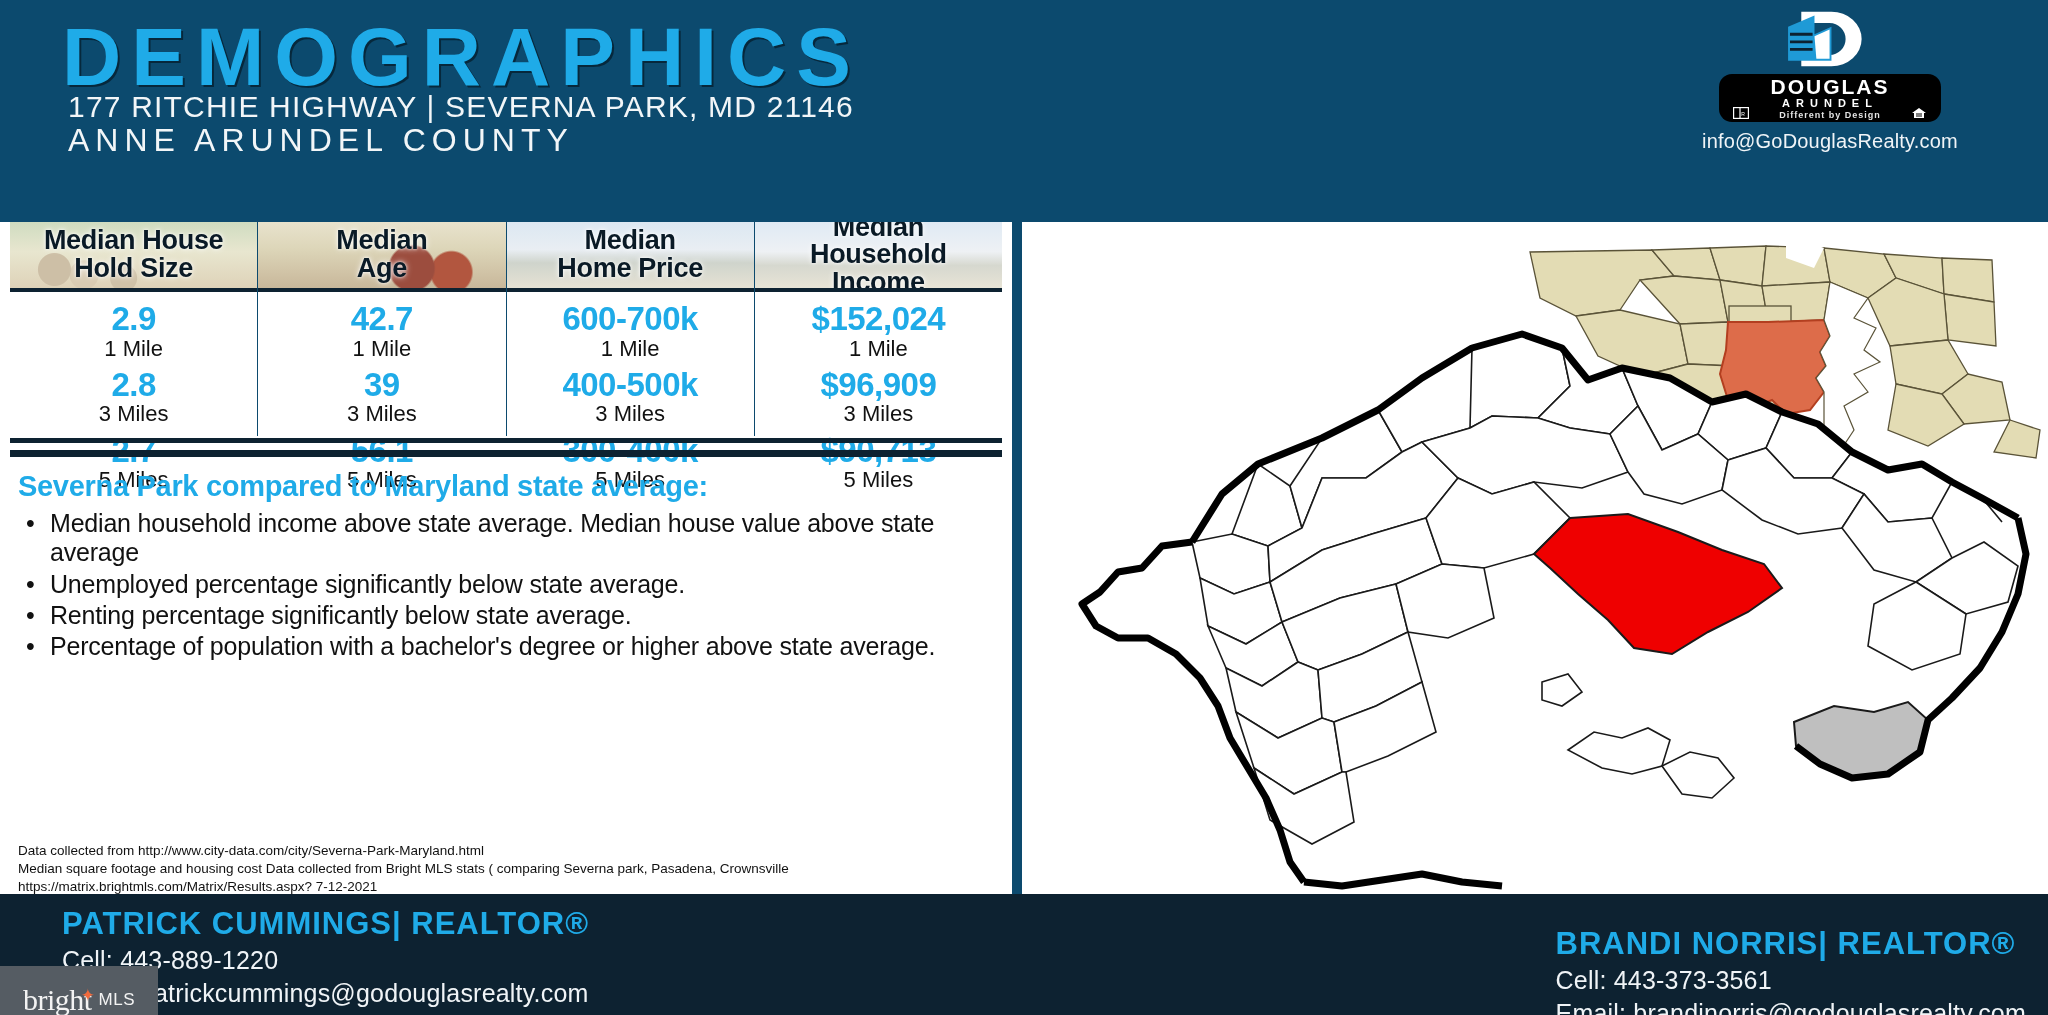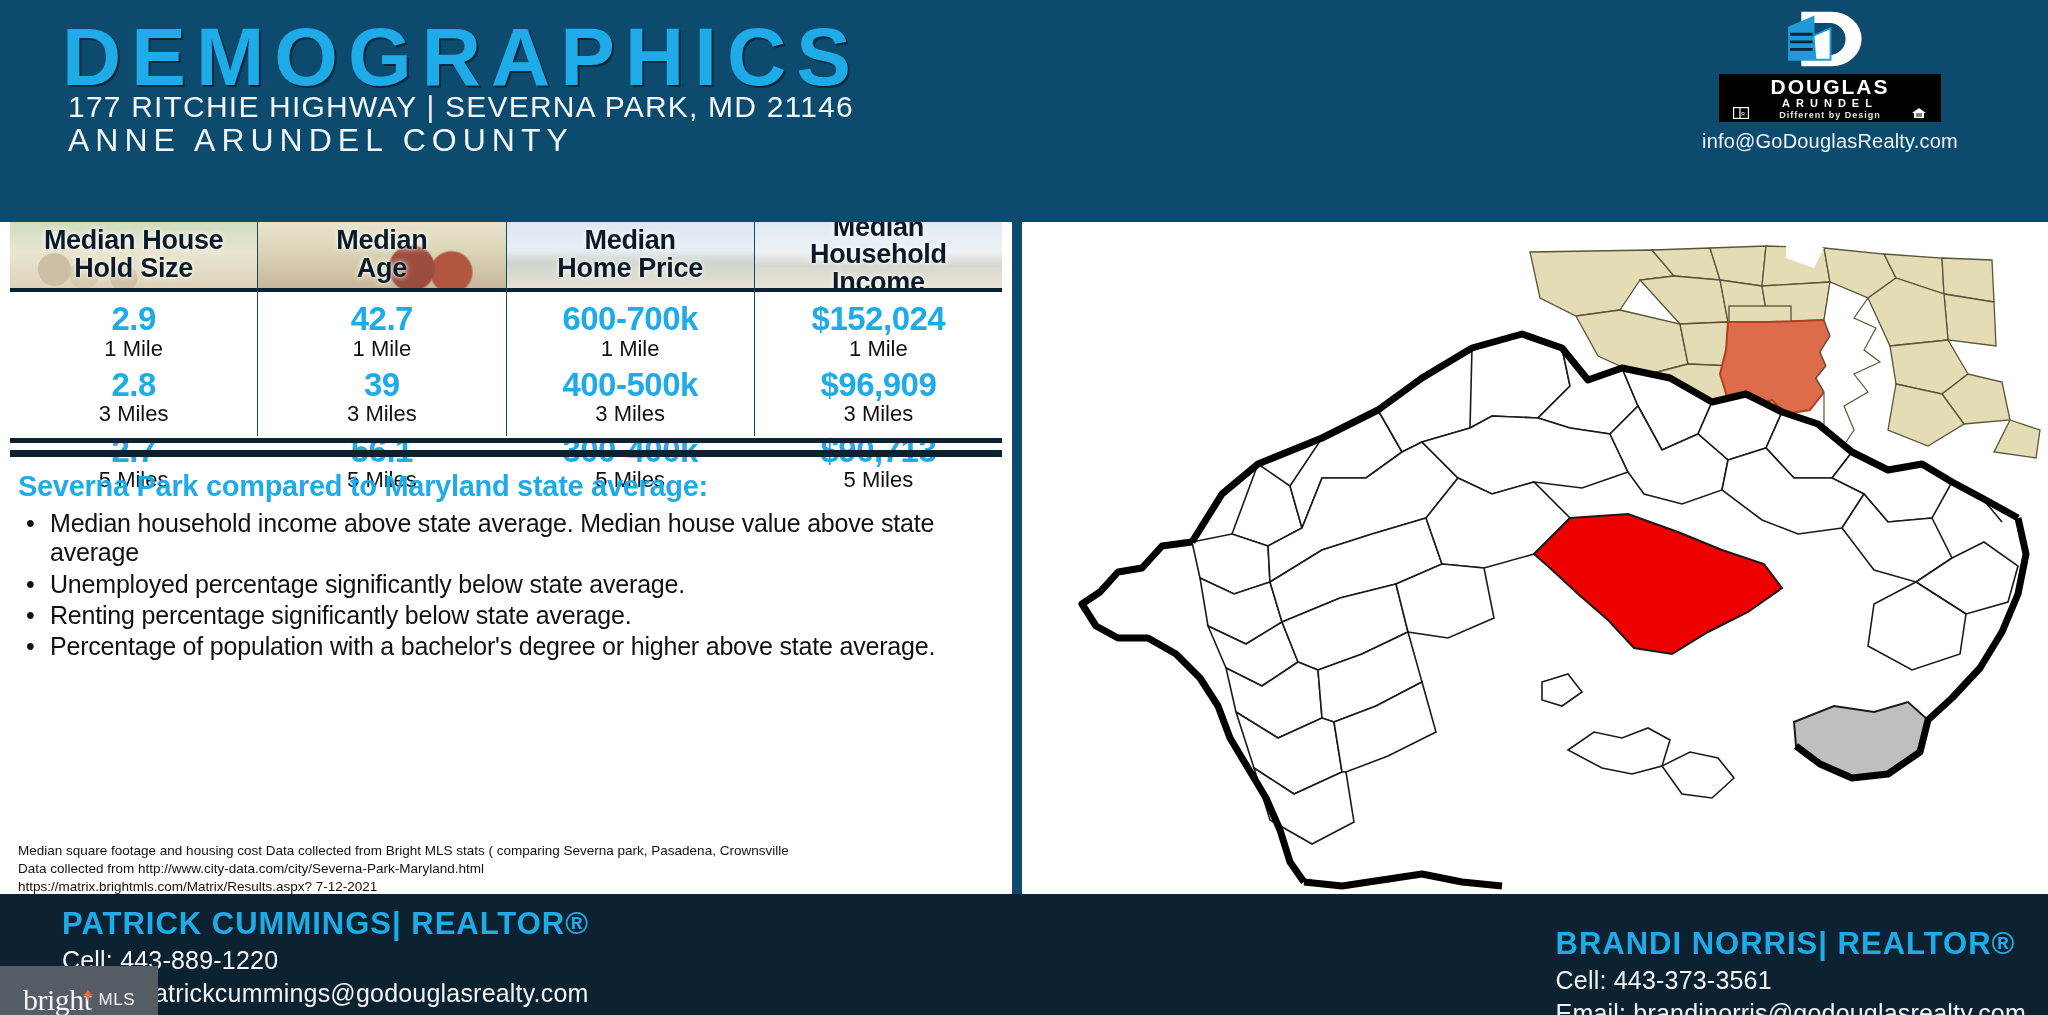--- a/index.html
+++ b/index.html
@@ -34,21 +34,21 @@
     position: absolute; left: 68px; top: 122px;
     font-size: 32px; font-weight: 400; letter-spacing: 6px;
     color: #f2f6f8;
   }
 
   
   #logo-block { position: absolute; right: 8px; top: 6px; width: 420px; text-align: center; }
   #logo-mark { height: 66px; display: block; margin: 0 auto 2px; }
   #logo-plate {
     width: 222px; height: 48px; margin: 0 auto;
-    background: #000; position: relative;
+    background: #000; position: relative; border-radius: 13px;
   }
   .plate-douglas {
     position: absolute; left: 0; right: 0; top: 1px;
     font-size: 21px; font-weight: 700; letter-spacing: 2px; color: #fff;
   }
   .plate-realty {
     position: absolute; left: 0; right: 0; top: 23px;
     font-size: 11px; font-weight: 600; letter-spacing: 6px; color: #fff;
   }
   .plate-tag {
@@ -340,22 +340,22 @@
       <div id="compare-title">Severna Park compared to Maryland state average:</div>
       <ul id="compare-list">
         <li><span class="bullet">•</span><span>Median household income above state average. Median house value above state average</span></li>
         <li><span class="bullet">•</span><span>Unemployed percentage significantly below state average.</span></li>
         <li><span class="bullet">•</span><span>Renting percentage significantly below state average.</span></li>
         <li><span class="bullet">•</span><span>Percentage of population with a bachelor's degree or higher above state average.</span></li>
       </ul>
     </div>
 
     <div id="footnotes">
+      <div>Data collected from http://www.city-data.com/city/Severna-Park-Maryland.html</div>
       <div>Median square footage and housing cost Data collected from Bright MLS stats ( comparing Severna park, Pasadena, Crownsville</div>
-      <div>Data collected from http://www.city-data.com/city/Severna-Park-Maryland.html</div>
       <div>https://matrix.brightmls.com/Matrix/Results.aspx? 7-12-2021</div>
     </div>
   </div>
 
   <div id="map-panel">
 
     <svg id="state-inset" width="520" height="250" viewBox="0 0 520 250">
       <g stroke="#5a5338" stroke-width="1.3" fill="#e3dcb4">
         <path d="M6 28 L128 26 L150 52 L116 56 L96 86 L52 92 L16 74 Z"></path>
         <path d="M128 26 L186 24 L196 56 L150 52 Z"></path>

